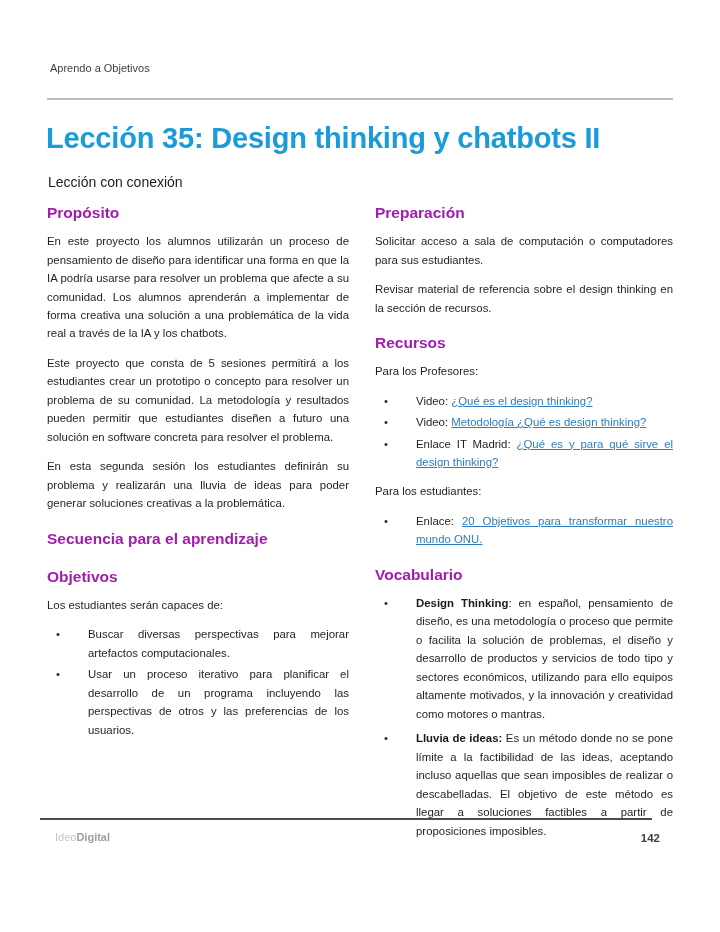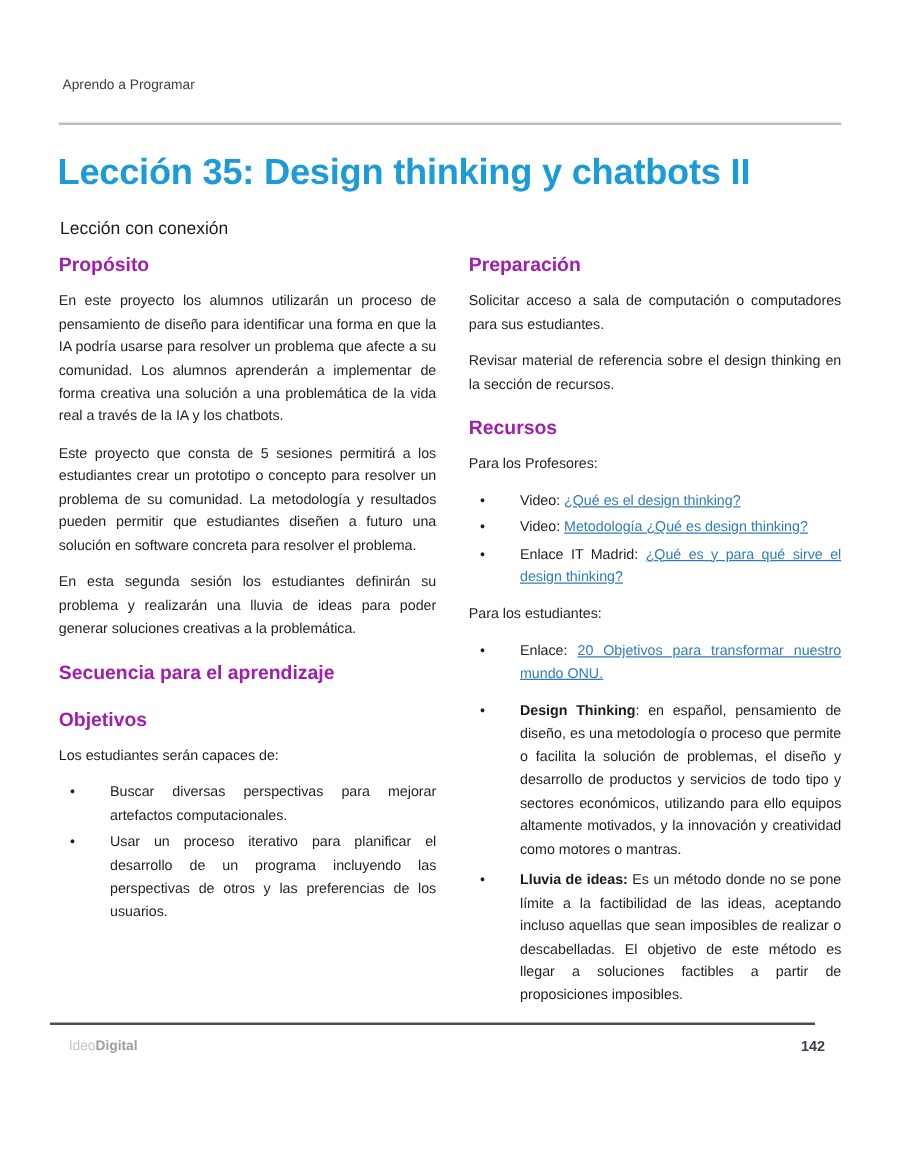--- a/index.html
+++ b/index.html
@@ -60,21 +60,21 @@
   .page-number {
     position:absolute; right:60px; top:832px;
     font-size:11.5px; font-weight:bold; color:#3a414b;
   }
 </style>
 </head>
 <body>
 
 <div class="page">
 
-  <div class="brand">Aprendo a Programar</div>
+  <div class="brand">Aprendo a Objetivos</div>
   <div class="header-rule"></div>
 
   <h1 class="title">Lección 35: Design thinking y chatbots II</h1>
   <div class="subtitle">Lección con conexión</div>
 
   <div class="columns">
 
     <div class="col left">
       <h2>Propósito</h2>
       <p class="just">En este proyecto los alumnos utilizarán un proceso de pensamiento de diseño para identificar una forma en que la IA podría usarse para resolver un problema que afecte a su comunidad. Los alumnos aprenderán a implementar de forma creativa una solución a una problemática de la vida real a través de la IA y los chatbots.</p>
@@ -109,20 +109,21 @@
           <span>Enlace IT Madrid: </span><a href="#" class="link">¿Qué es y para qué sirve el design thinking?</a>
         </li>
       </ul>
       <p>Para los estudiantes:</p>
       <ul>
         <li class="just">
           <span>Enlace: </span><a href="#" class="link">20 Objetivos para transformar nuestro mundo ONU.</a>
         </li>
       </ul>
 
+      <h2>Vocabulario</h2>
       <ul class="vocab">
         <li class="just">
           <b class="term">Design Thinking</b><span>: en español, pensamiento de diseño, es una metodología o proceso que permite o facilita la solución de problemas, el diseño y desarrollo de productos y servicios de todo tipo y sectores económicos, utilizando para ello equipos altamente motivados, y la innovación y creatividad como motores o mantras.</span>
         </li>
         <li class="just">
           <b class="term">Lluvia de ideas:</b><span> Es un método donde no se pone límite a la factibilidad de las ideas, aceptando incluso aquellas que sean imposibles de realizar o descabelladas. El objetivo de este método es llegar a soluciones factibles a partir de proposiciones imposibles.</span>
         </li>
       </ul>
     </div>
 

